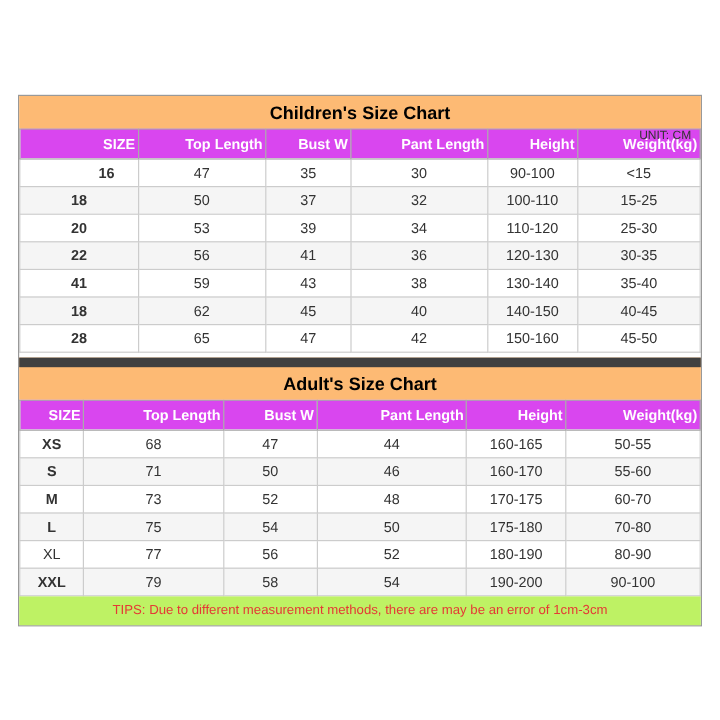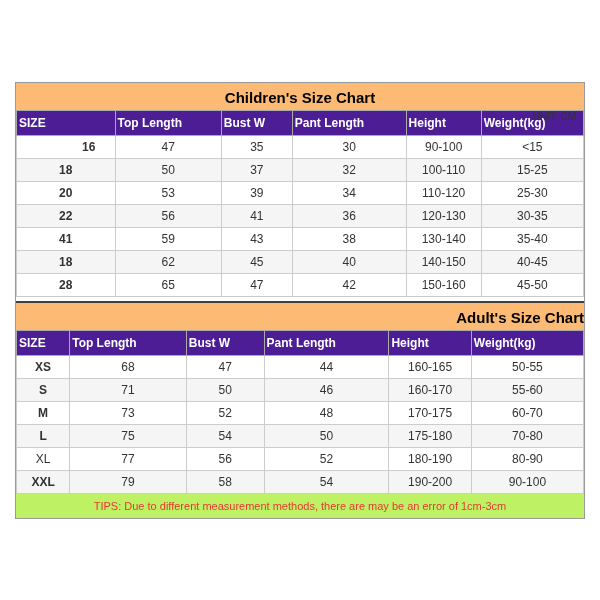--- a/index.html
+++ b/index.html
@@ -34,24 +34,24 @@
       font-size: 10px;
       font-weight: normal;
       color: #333;
       margin-top: 20px;
     }
     table {
       width: 100%;
       border-collapse: collapse;
     }
     th {
-      background: #4c1d95;
+      background: #d946ef;
       color: #fff;
       font-weight: bold;
-      text-align: left;
+      text-align: right;
       padding: 5px 2px;
       border: 1px solid #aaa;
       font-size: 12px;
     }
     td {
       text-align: center;
       padding: 4px 2px;
       border: 1px solid #ccc;
       font-size: 12px;
       color: #333;
@@ -63,22 +63,21 @@
       background: #fff;
     }
     .tips {
       text-align: center;
       color: #e53935;
       font-size: 11px;
       padding: 6px 4px;
       background: #bef264;
     }
     .section-divider {
-      border-top: 2px solid #404040;
-      text-align: right;
+      border-top: 8px solid #404040;
     }
     .outer-border {
       border: 1px solid #999;
     }
   </style>
 </head>
 <body>
 
 <div class="container outer-border">
 

